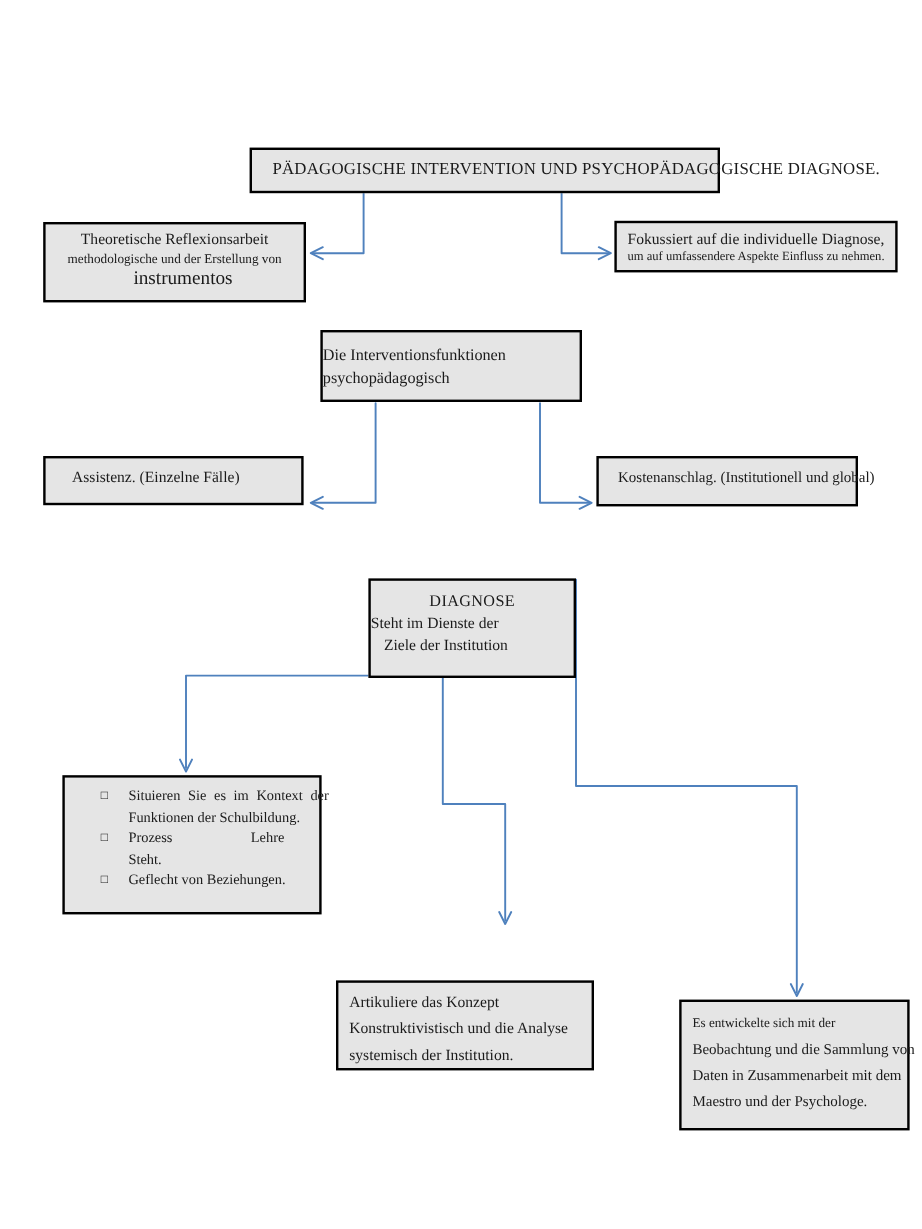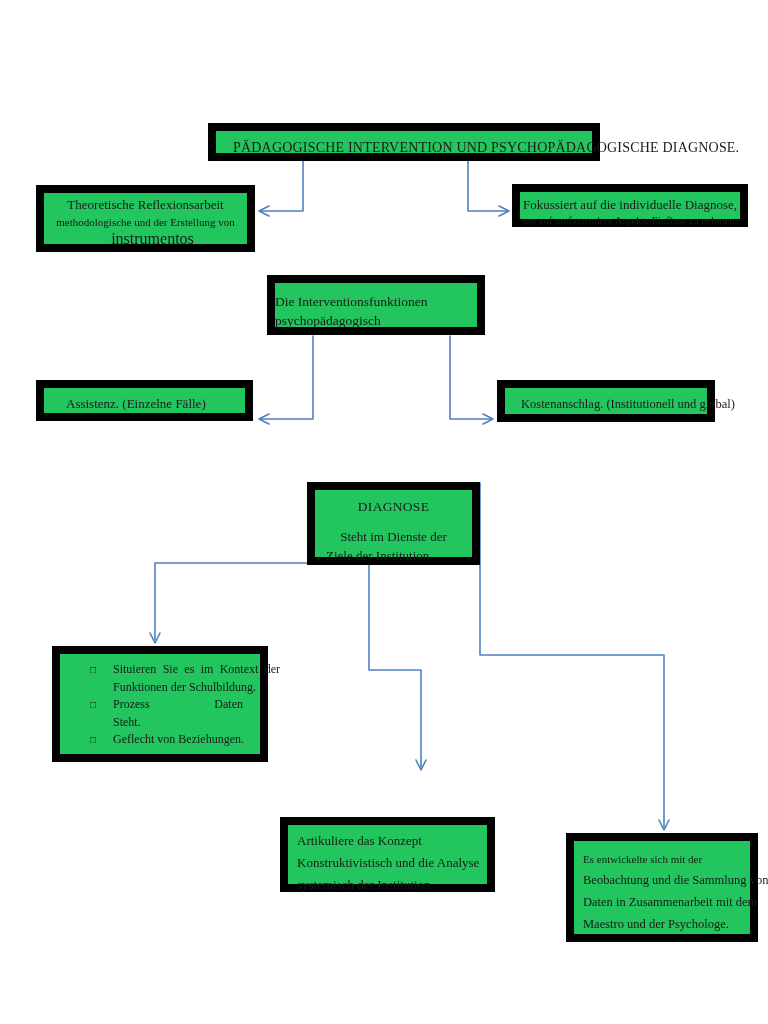--- a/index.html
+++ b/index.html
@@ -2,21 +2,21 @@
 <html><head>
 <meta charset="utf-8">
 <style>
   html,body{margin:0;padding:0;}
   body{
     width:768px;height:1024px;position:relative;background:#ffffff;
     font-family:"Liberation Serif","DejaVu Serif",serif;color:#1a1a1a;
     overflow:hidden;
   }
   .box{
-    position:absolute;border:8px solid #000000;background:#22c55e;
+    position:absolute;border:2px solid #000000;background:#e5e5e5;
     box-sizing:border-box;
   }
   svg.connectors{position:absolute;left:0;top:0;pointer-events:none;}
 
   
   #title-box{left:208px;top:123px;width:392px;height:38px;}
   #title-box .t{white-space:nowrap;font-size:14px;line-height:33px;padding-left:17px;letter-spacing:.2px;}
 
   
   #theoretische-box{left:36px;top:185px;width:219px;height:67px;text-align:center;padding-top:3px;}
@@ -37,21 +37,21 @@
   #assistenz-box{left:36px;top:380px;width:217px;height:41px;}
   #assistenz-box .t{font-size:13px;line-height:17px;padding:7px 0 0 22px;}
 
   
   #kostenanschlag-box{left:497px;top:380px;width:218px;height:42px;}
   #kostenanschlag-box .t{font-size:12.5px;line-height:16px;padding:8px 0 0 16px;white-space:nowrap;}
 
   
   #diagnose-box{left:307px;top:482px;width:173px;height:83px;}
   #diagnose-box .title{font-size:13.5px;text-align:center;padding-top:8px;line-height:17px;letter-spacing:.3px;}
-  #diagnose-box .l1{font-size:13px;line-height:19px;text-align:center;margin-top:12px;}
+  #diagnose-box .l1{font-size:13px;line-height:19px;}
   #diagnose-box .l2{font-size:13px;line-height:19px;text-align:left;padding-left:11px;}
 
   
   #bullets-box{left:52px;top:646px;width:216px;height:116px;padding-top:7px;}
   .bullet-item{display:flex;align-items:flex-start;}
   .bullet-marker{width:9px;height:9px;margin:4px 0 0 30px;flex:0 0 auto;
     font-size:10px;line-height:9px;color:#1a1a1a;}
   .bullet-body{margin-left:14px;font-size:12px;line-height:17.5px;}
   .jline{width:167px;text-align:justify;text-align-last:justify;white-space:nowrap;}
   .spread{width:130px;display:flex;justify-content:space-between;}
@@ -136,21 +136,21 @@
     <div class="bullet-body">
       <div class="jline">Situieren Sie es im Kontext der</div>
       <div class="plainline">Funktionen der Schulbildung.</div>
     </div>
   </div>
   <div class="bullet-item">
     <span class="bullet-marker">□</span>
     <div class="bullet-body">
       <div class="spread">
         <span>Prozess</span>
-        <span>Daten</span>
+        <span>Lehre</span>
       </div>
       <div class="plainline">Steht.</div>
     </div>
   </div>
   <div class="bullet-item">
     <span class="bullet-marker">□</span>
     <div class="bullet-body">
       <div class="plainline">Geflecht von Beziehungen.</div>
     </div>
   </div>

